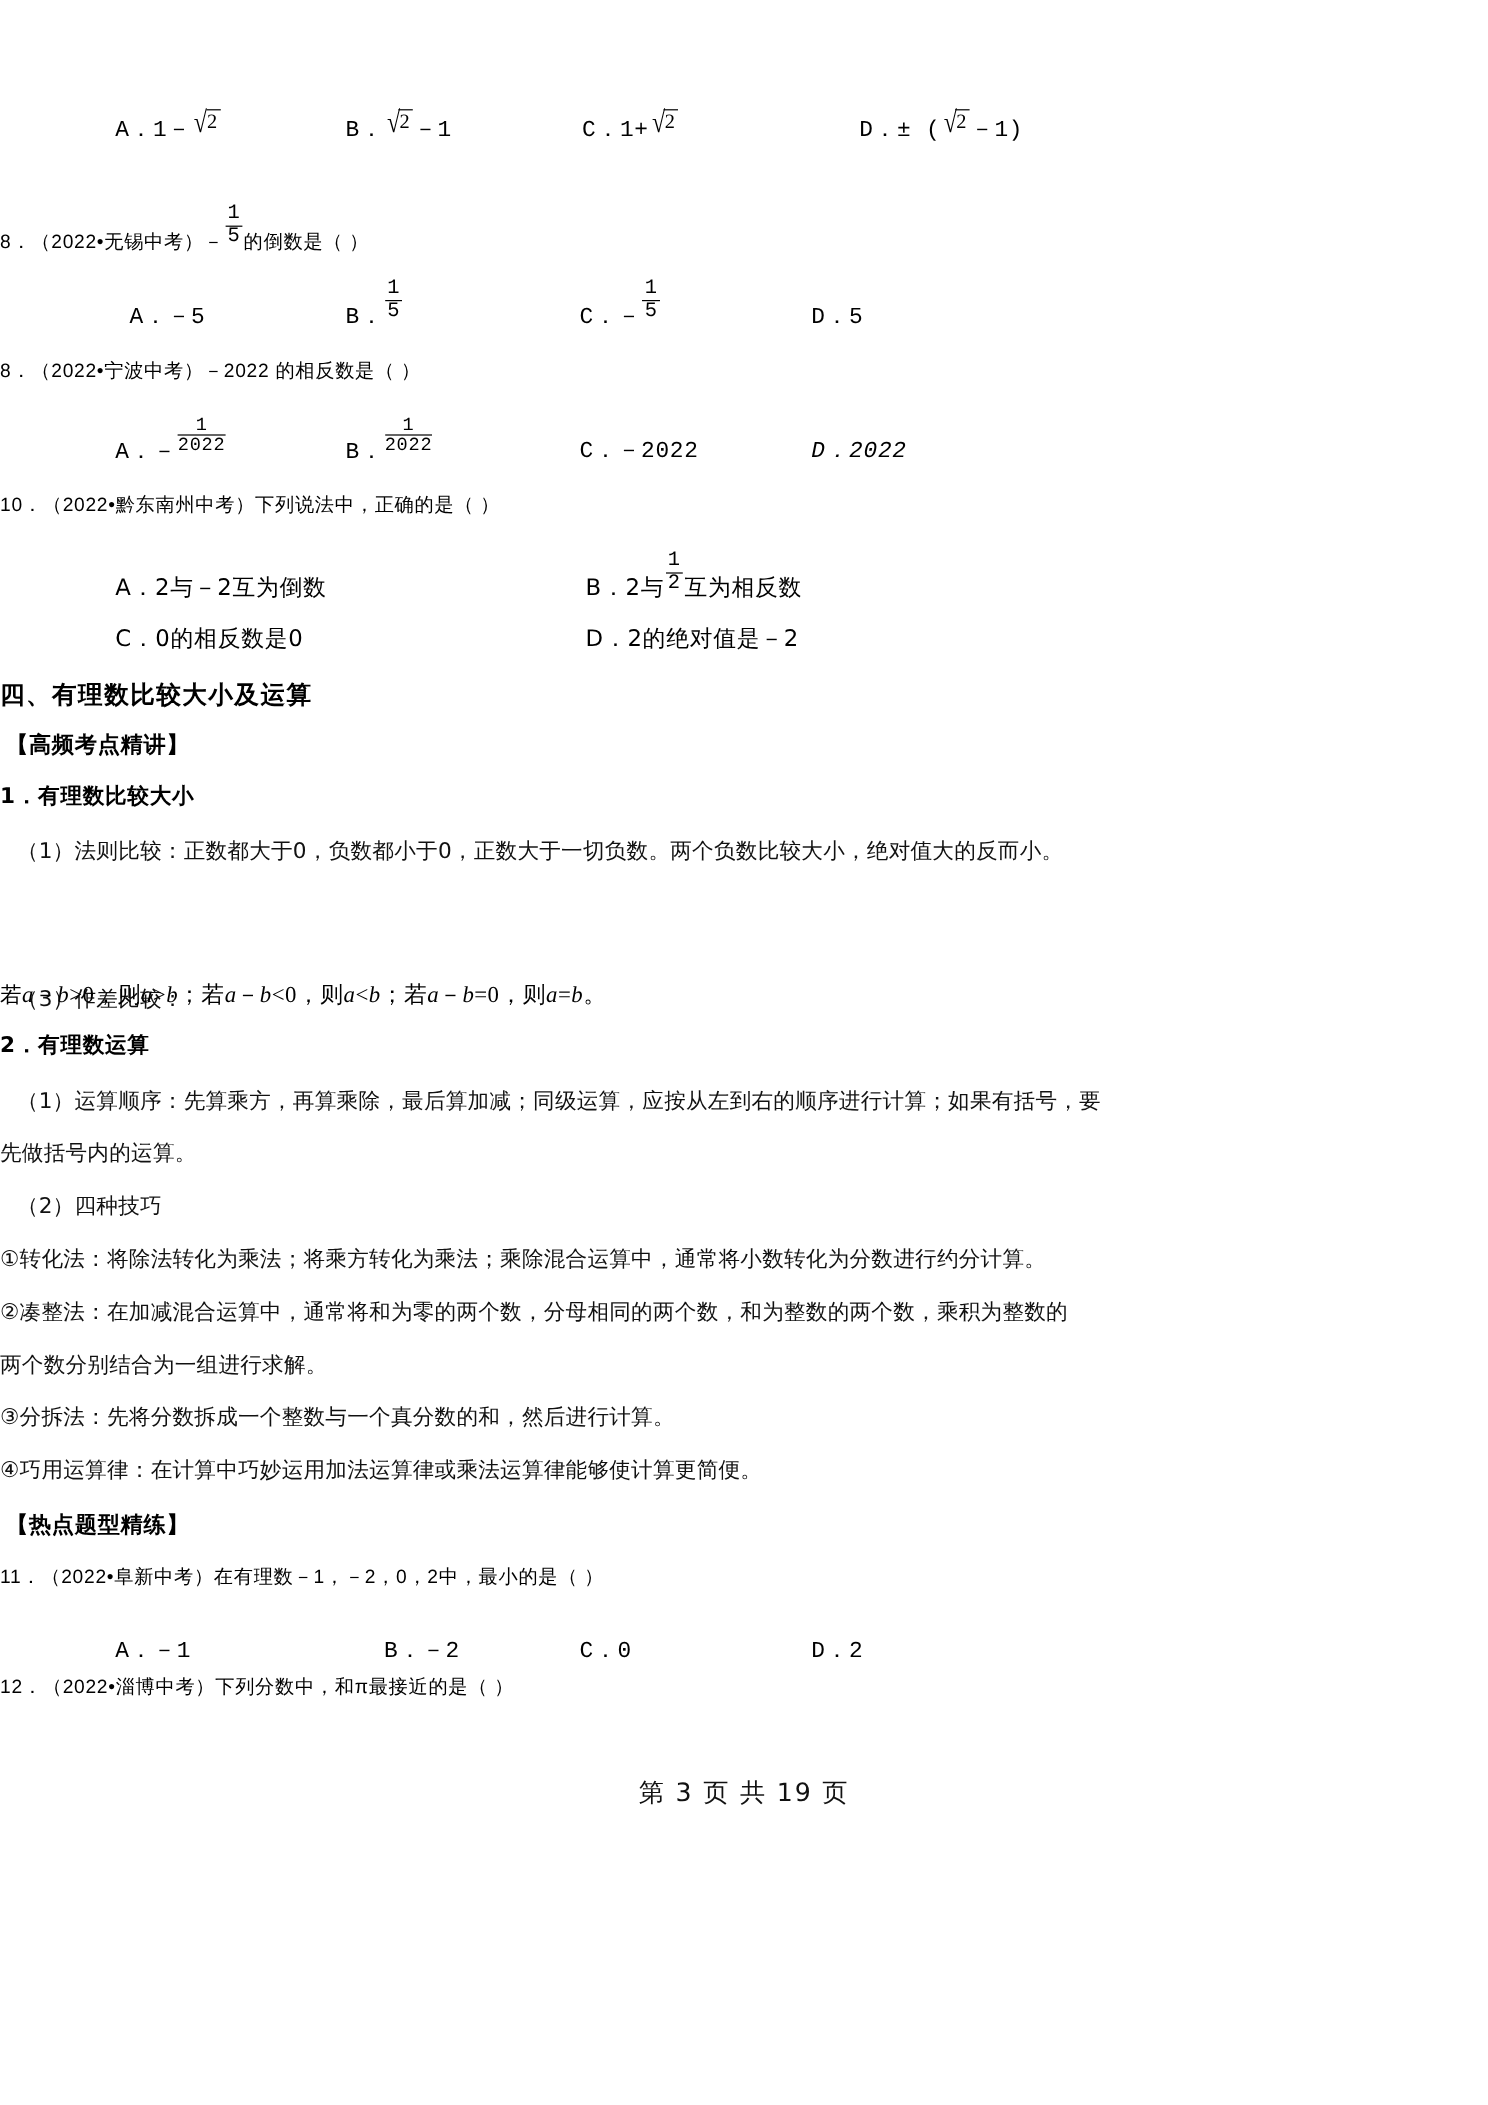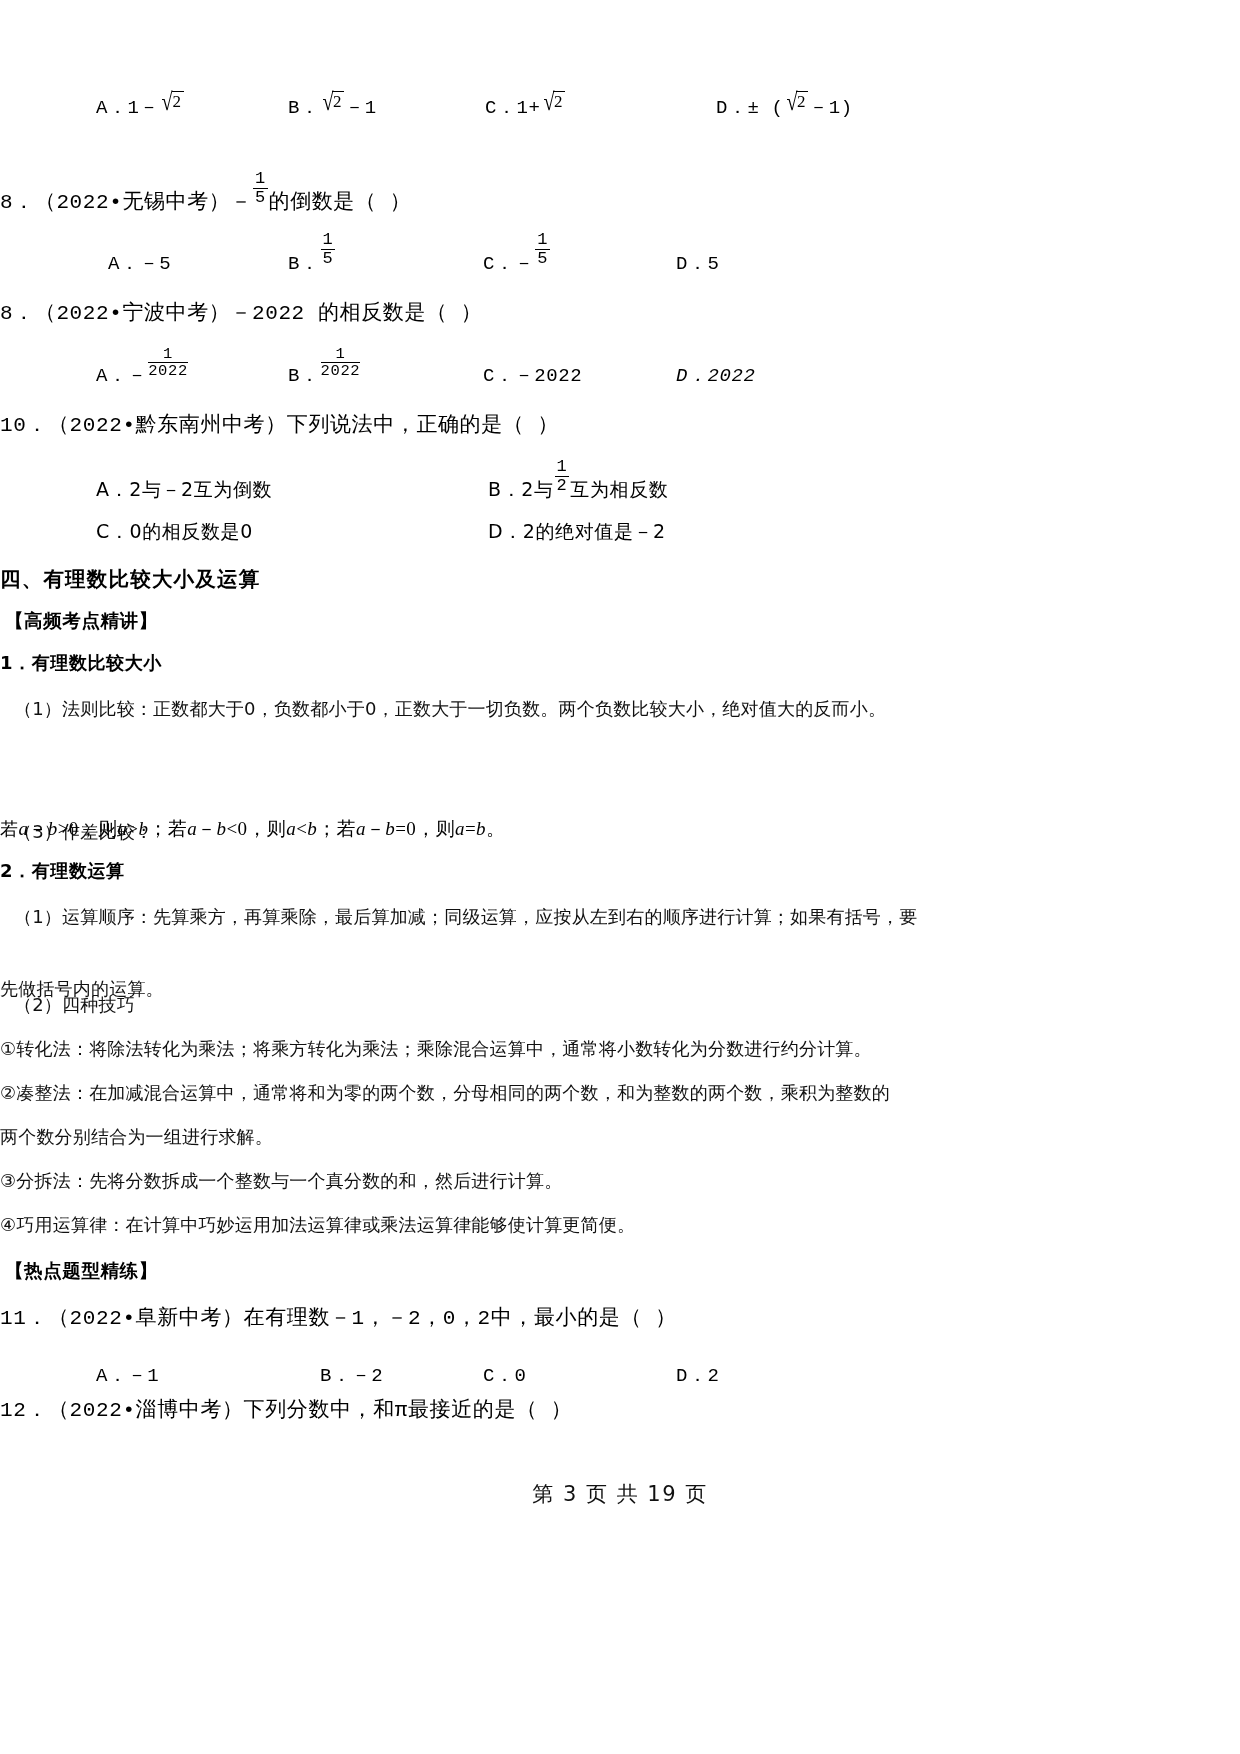--- a/index.html
+++ b/index.html
@@ -26,22 +26,22 @@
   .cjk {
     font-family: "DejaVu Sans", "Liberation Sans", sans-serif;
   }
   .qstem {
     font-family: "Liberation Mono", "DejaVu Sans Mono", monospace;
     font-size: 19px;
     letter-spacing: 0.3px;
     white-space: nowrap;
   }
   .qstem .cjk {
-    font-family: Liberation Mono, monospace;
-    font-size: 21px;
+    font-family: Liberation Sans, sans-serif;
+    font-size: 16px;
     letter-spacing: 0.6px;
     margin-top: 10px;
   }
   .opts {
     position: relative;
     height: 46px;
   }
   .opt {
     position: absolute;
     font-family: "Liberation Mono", "DejaVu Sans Mono", monospace;
@@ -238,21 +238,21 @@
   <div class="abs body-line" style="left:14px; top:697px;">（1）法则比较：正数都大于0，负数都小于0，正数大于一切负数。两个负数比较大小，绝对值大的反而小。</div>
   <div class="abs body-line" style="left:14px; top:776px;margin-top:44px;">（3）作差比较：</div>
 
   <div class="abs formula-line" style="left:0px; top:816px;">
     <span class="cjk">若</span><i>a</i><span>－</span><i>b</i><span>&gt;0，则</span><i>a</i><span>&gt;</span><i>b</i><span>；若</span><i>a</i><span>－</span><i>b</i><span>&lt;0，则</span><i>a</i><span>&lt;</span><i>b</i><span>；若</span><i>a</i><span>－</span><i>b</i><span>=0，则</span><i>a</i><span>=</span><i>b</i><span>。</span>
   </div>
 
   <div class="abs num-heading" style="left:0px; top:859px;">2．有理数运算</div>
 
   <div class="abs body-line" style="left:14px; top:905px;">（1）运算顺序：先算乘方，再算乘除，最后算加减；同级运算，应按从左到右的顺序进行计算；如果有括号，要</div>
-  <div class="abs body-line" style="left:0px; top:977px;">先做括号内的运算。</div>
+  <div class="abs body-line" style="left:0px; top:949px;">先做括号内的运算。</div>
   <div class="abs body-line" style="left:14px; top:993px;">（2）四种技巧</div>
 
   <div class="abs body-line" style="left:0px; top:1037px;">①转化法：将除法转化为乘法；将乘方转化为乘法；乘除混合运算中，通常将小数转化为分数进行约分计算。</div>
   <div class="abs body-line" style="left:0px; top:1081px;">②凑整法：在加减混合运算中，通常将和为零的两个数，分母相同的两个数，和为整数的两个数，乘积为整数的</div>
   <div class="abs body-line" style="left:0px; top:1125px;">两个数分别结合为一组进行求解。</div>
   <div class="abs body-line" style="left:0px; top:1169px;">③分拆法：先将分数拆成一个整数与一个真分数的和，然后进行计算。</div>
   <div class="abs body-line" style="left:0px; top:1213px;">④巧用运算律：在计算中巧妙运用加法运算律或乘法运算律能够使计算更简便。</div>
 
   <div class="abs brk-heading" style="left:5px; top:1258px;">【热点题型精练】</div>
 

